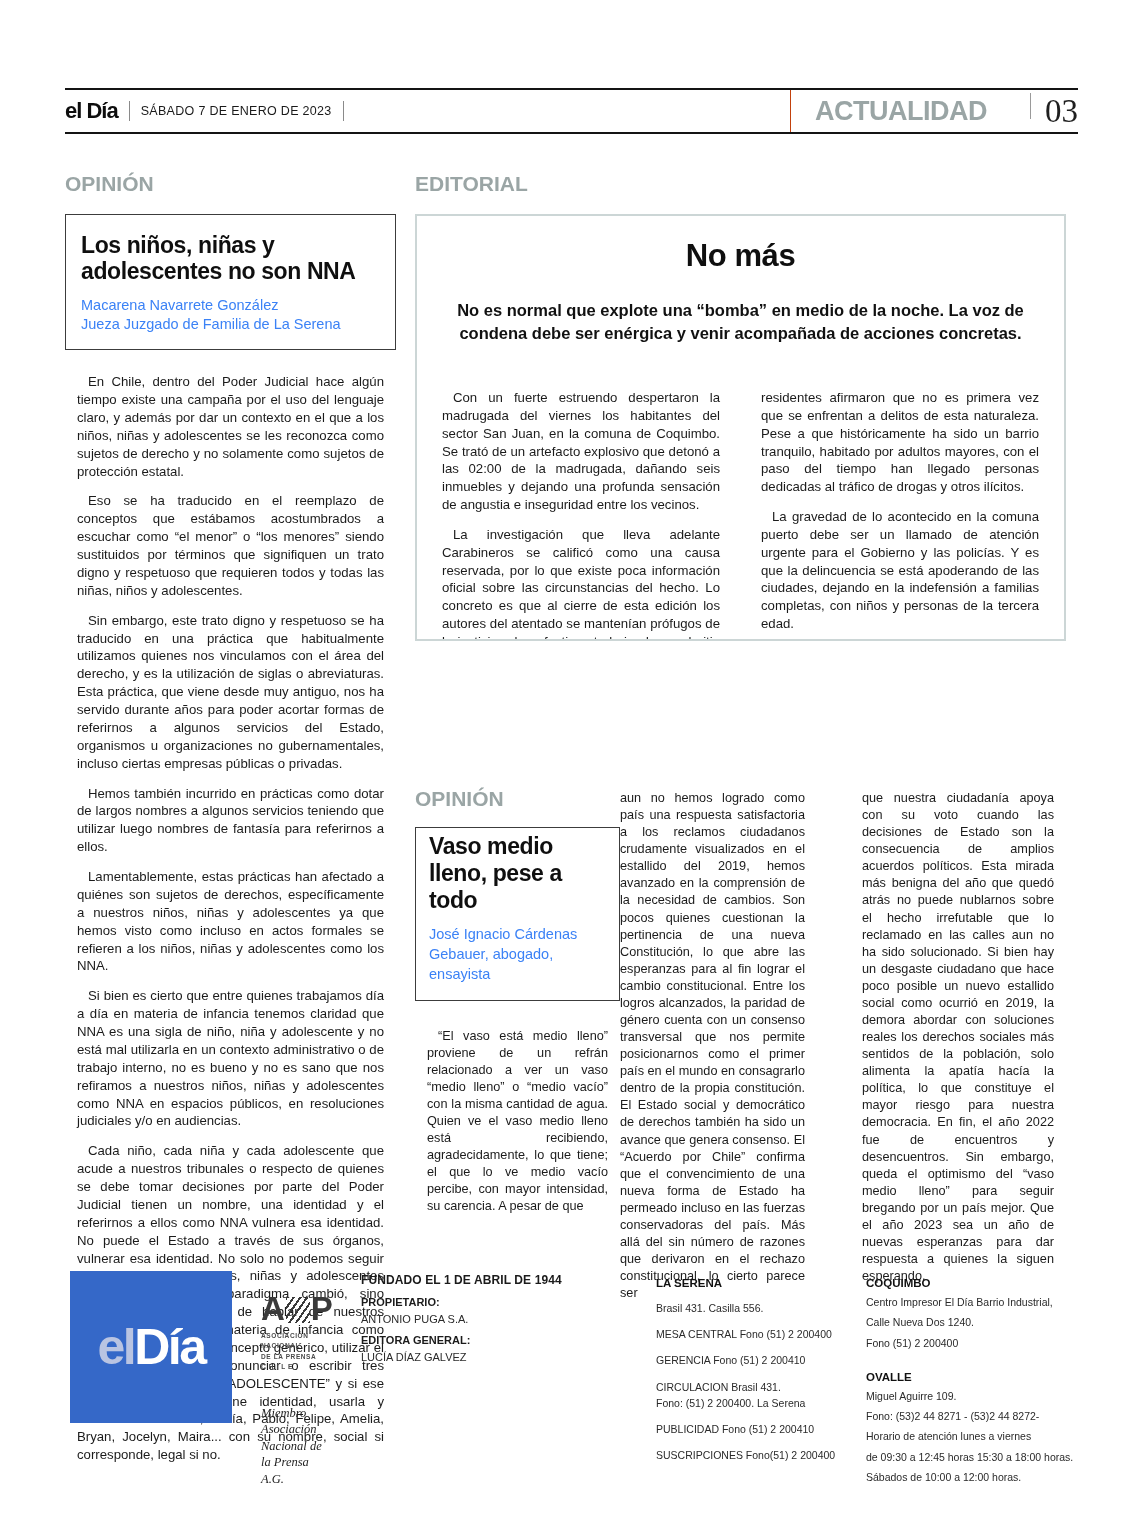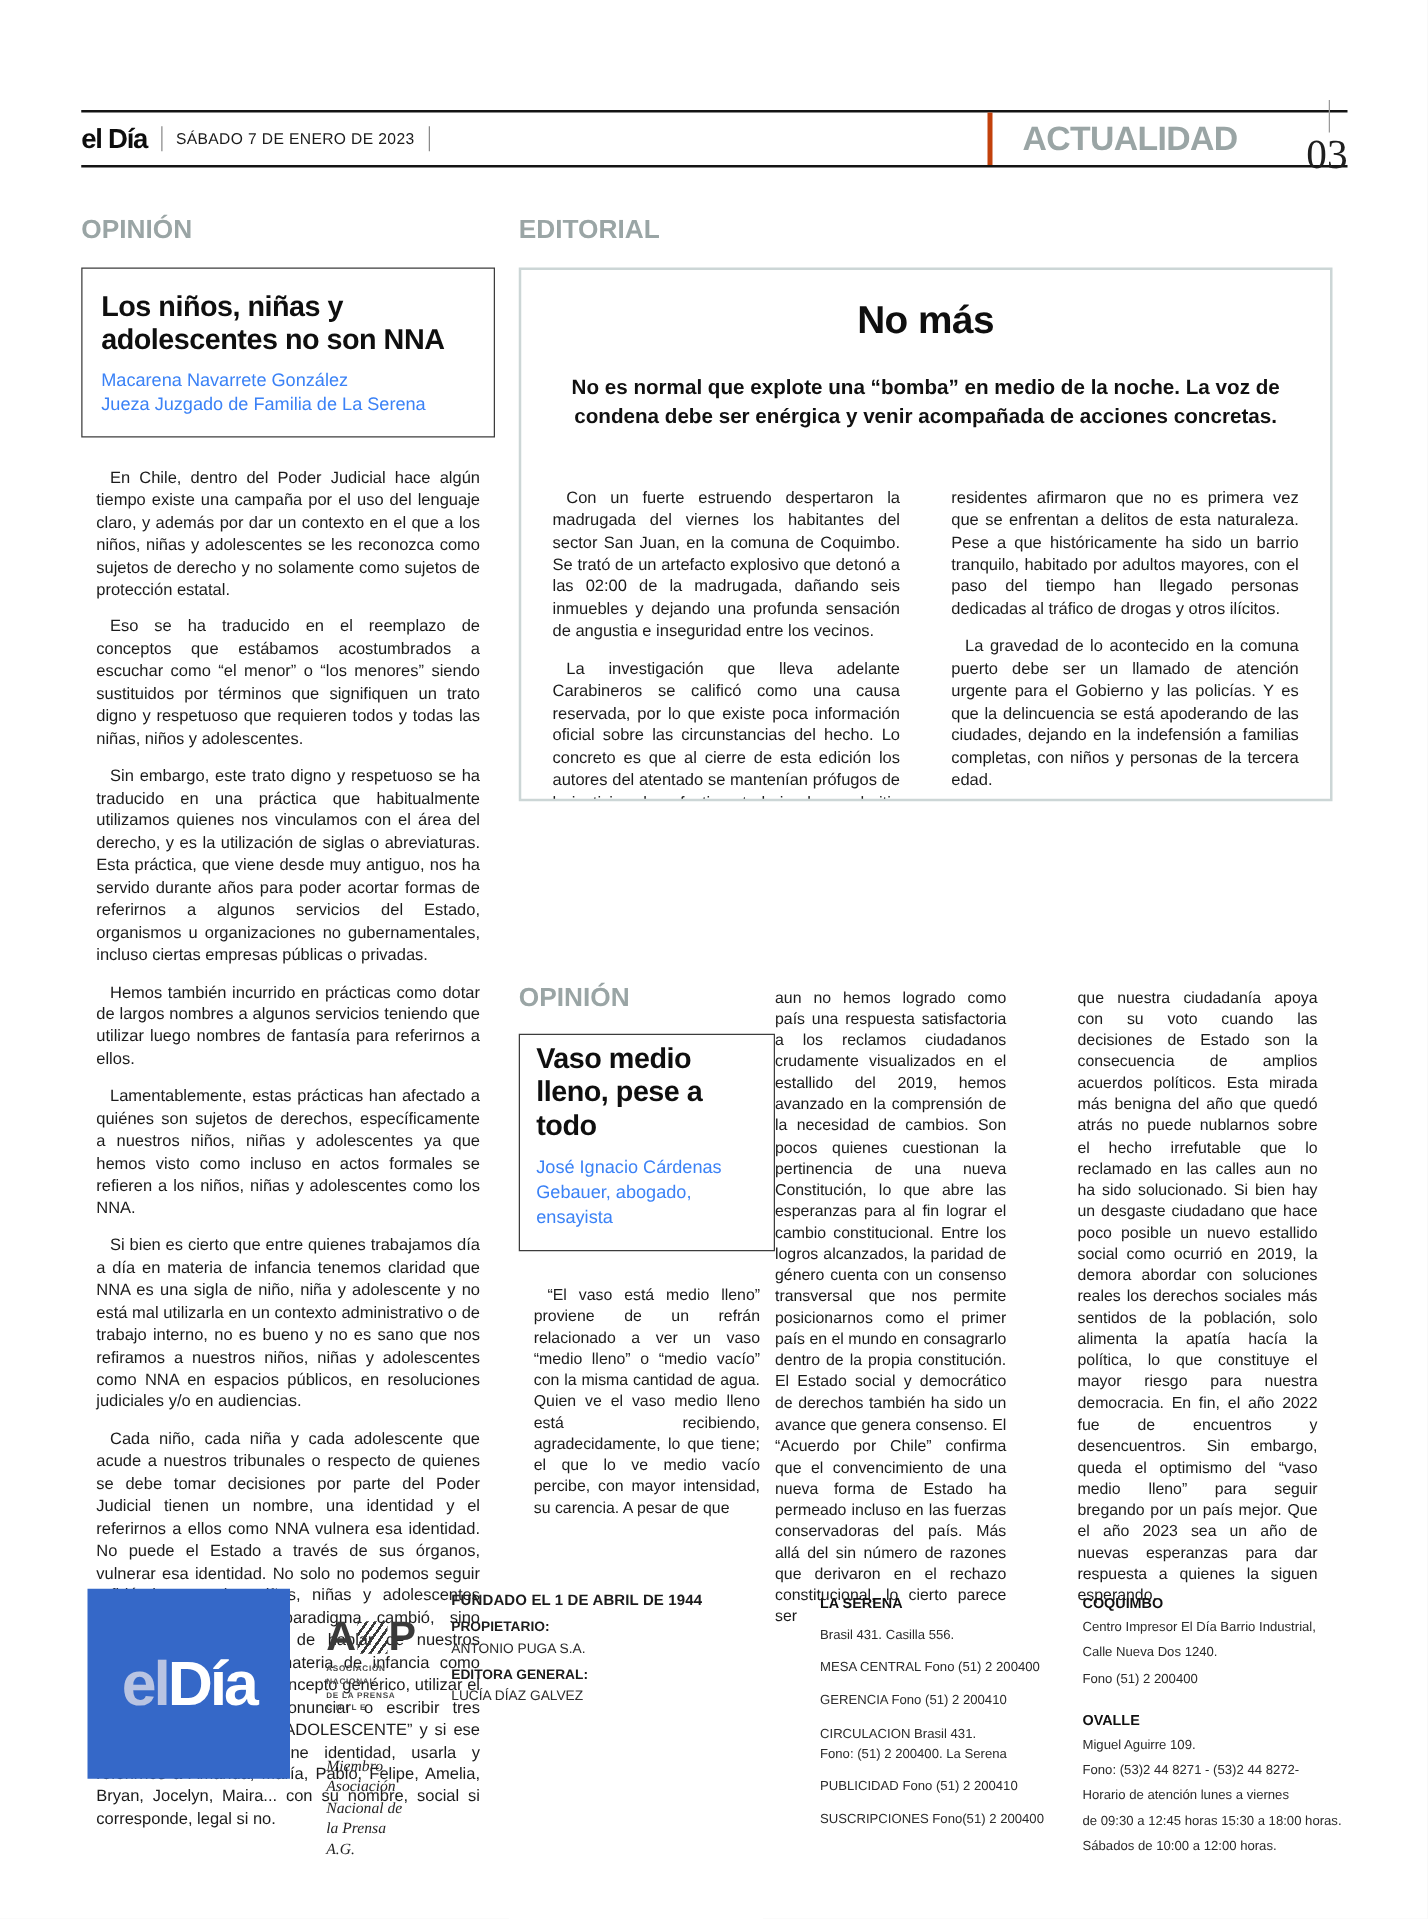--- a/index.html
+++ b/index.html
@@ -15,26 +15,26 @@
   .header {
     position:absolute; left:65px; right:64px; top:88px; height:46px;
     border-top:2px solid #141414; border-bottom:2px solid #141414;
   }
   .header-left { position:absolute; left:0; top:0; bottom:0; display:flex; align-items:center; }
   .brand { font-size:22px; font-weight:700; letter-spacing:-1px; color:#0d0d0d; }
   .vsep { width:1px; height:20px; background:#8a8a8a; margin:0 11px; }
   .date { font-size:12.5px; letter-spacing:0.3px; color:#1a1a1a; }
   .header-right {
     position:absolute; left:725px; right:0; top:0; bottom:0;
-    border-left:4px solid #c2410c;
+    border-left:1px solid #c2410c;
     display:flex; align-items:center; justify-content:space-between;
     padding-left:24px;
   }
   .section-title { font-size:27px; font-weight:800; color:#9aa5a5; letter-spacing:-0.5px; }
-  .pn-group { display:flex; align-items:flex-end;flex-direction:column; }
+  .pn-group { display:flex; align-items:flex-start; }
   .pn-sep { width:1px; height:26px; background:#9a9a9a; margin-right:14px; }
   .page-num { font-family:"Liberation Serif", serif; font-size:33px; color:#1f1f1f; }
 
   
   .kicker { font-size:21px; font-weight:700; color:#9aa5a5; letter-spacing:0px; }
   .art-box { border:1px solid #3c3c3c; background:#fff; }
   .headline { font-weight:700; color:#0f0f0f; letter-spacing:-0.4px; }
   .byline { color:#3b82f6; }
   .jtext { text-align:justify; }
   .jtext p { margin:12px; text-indent:11px; }

